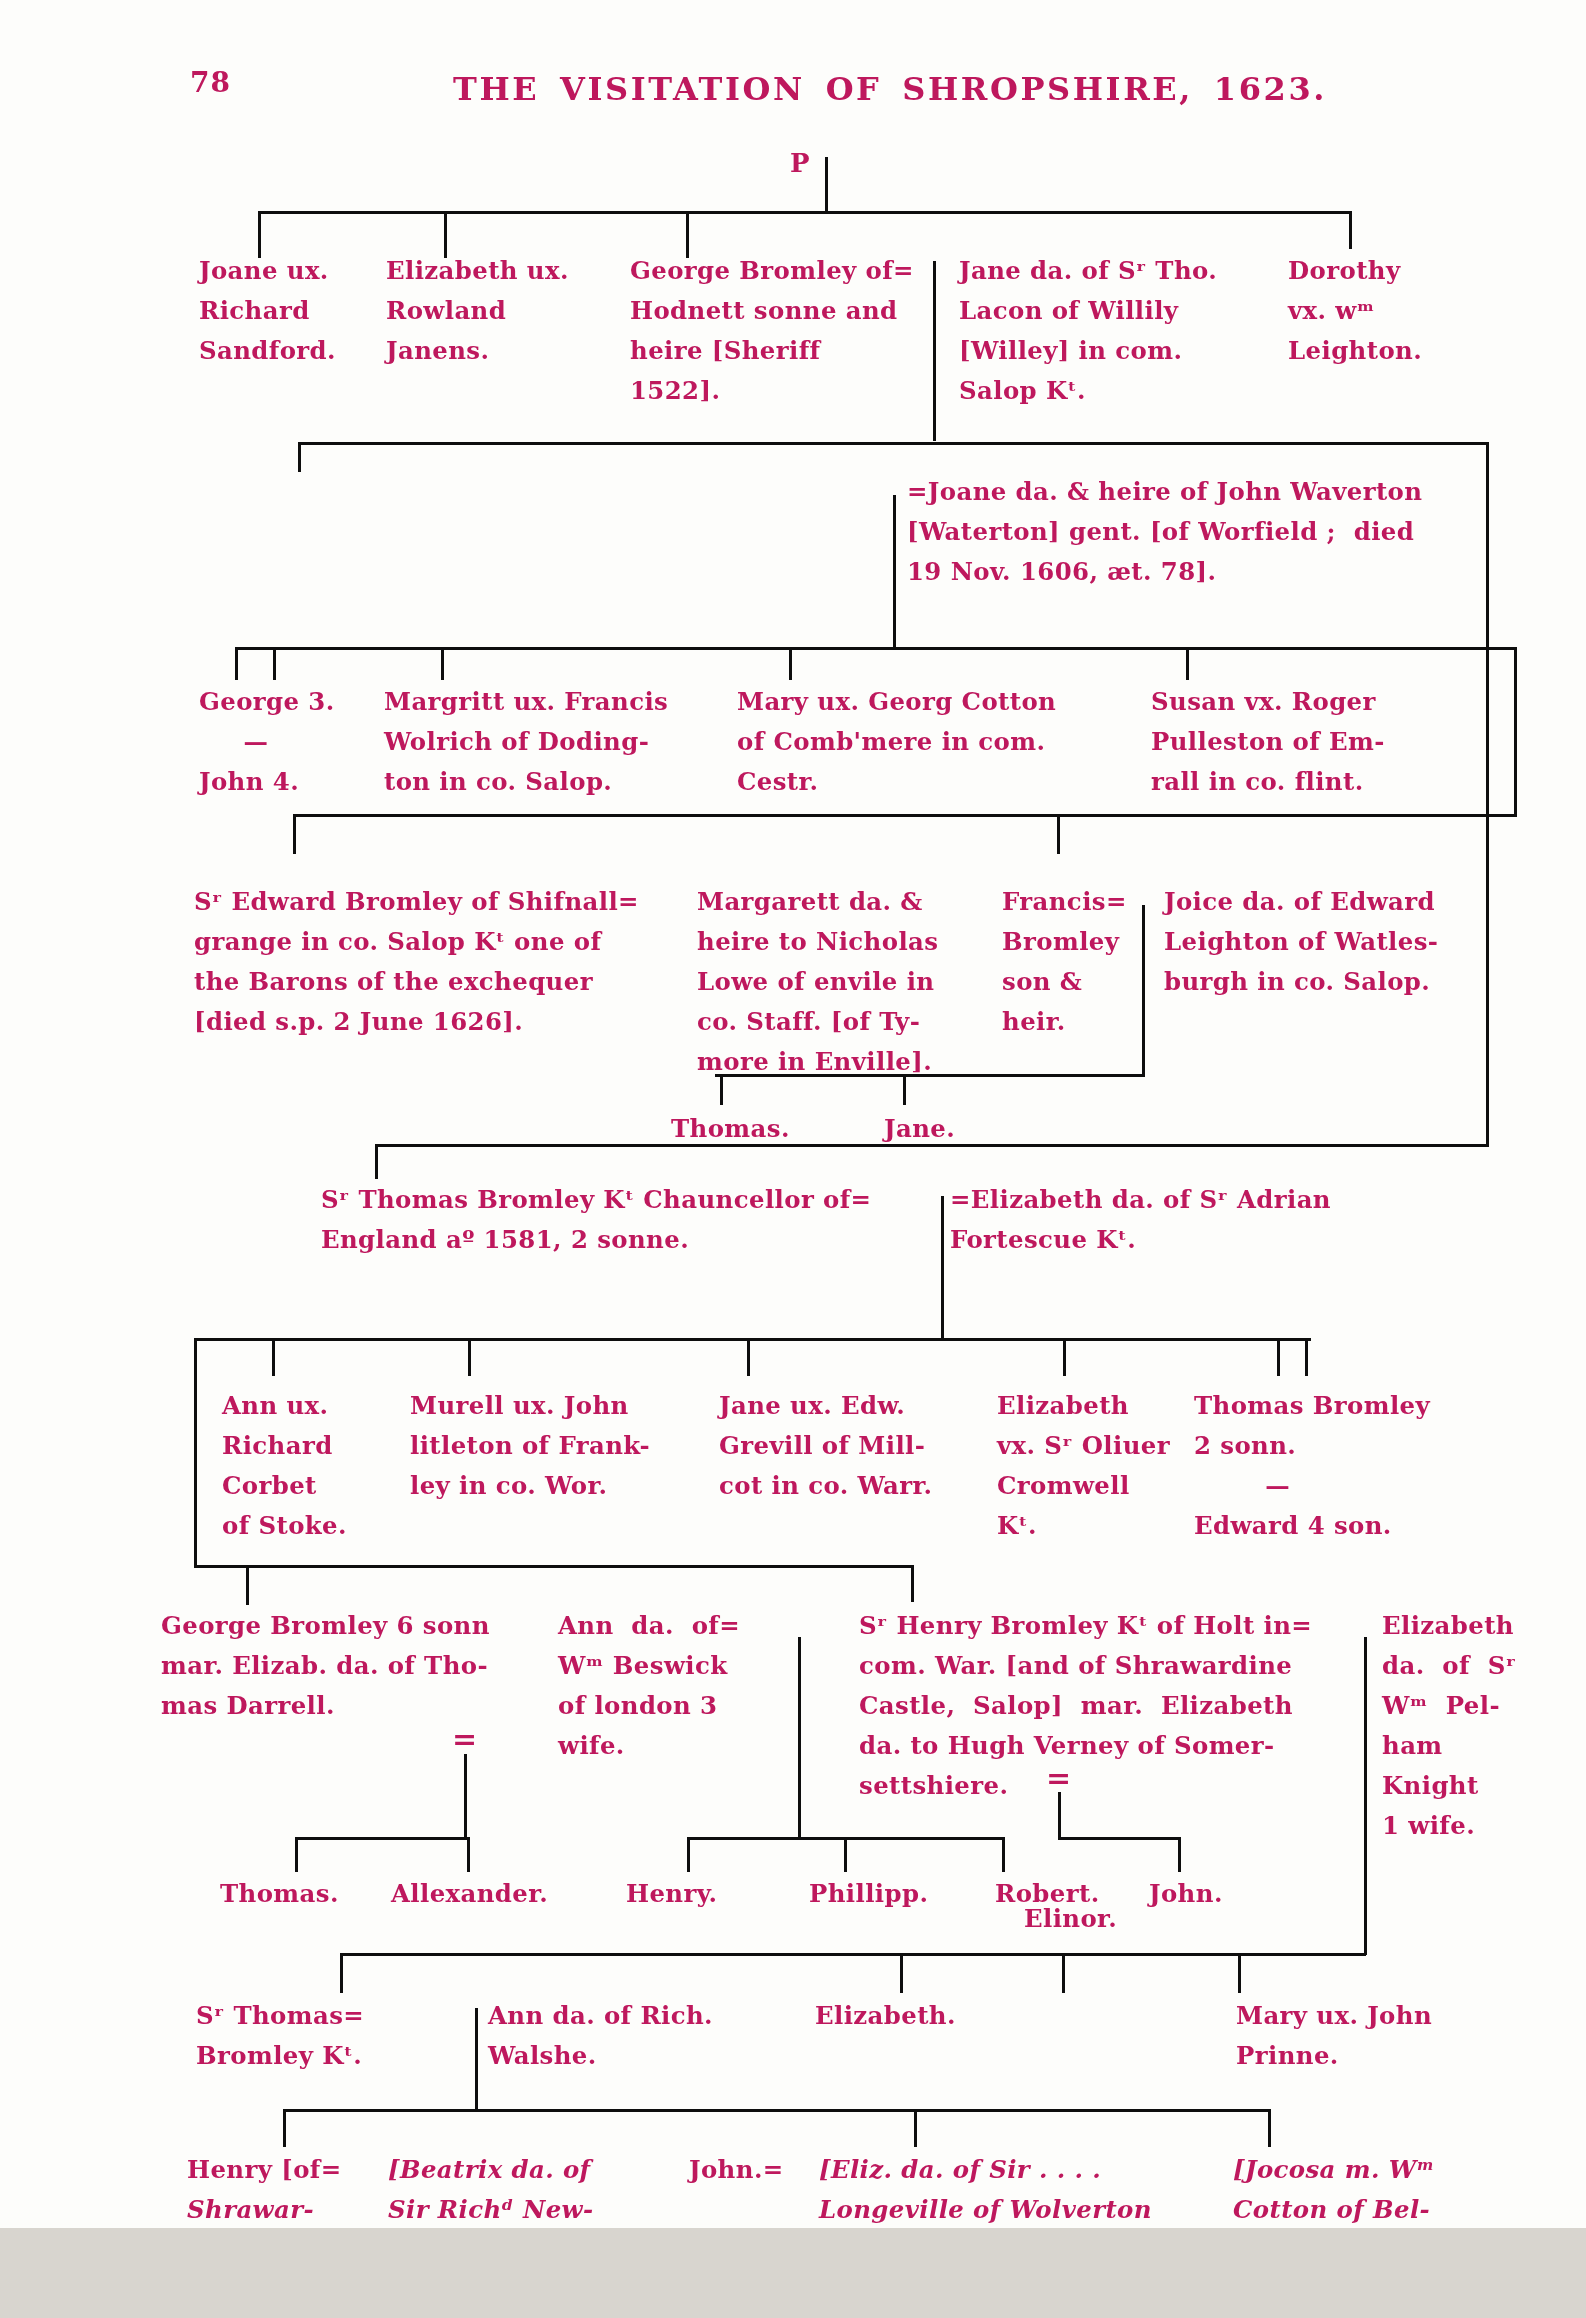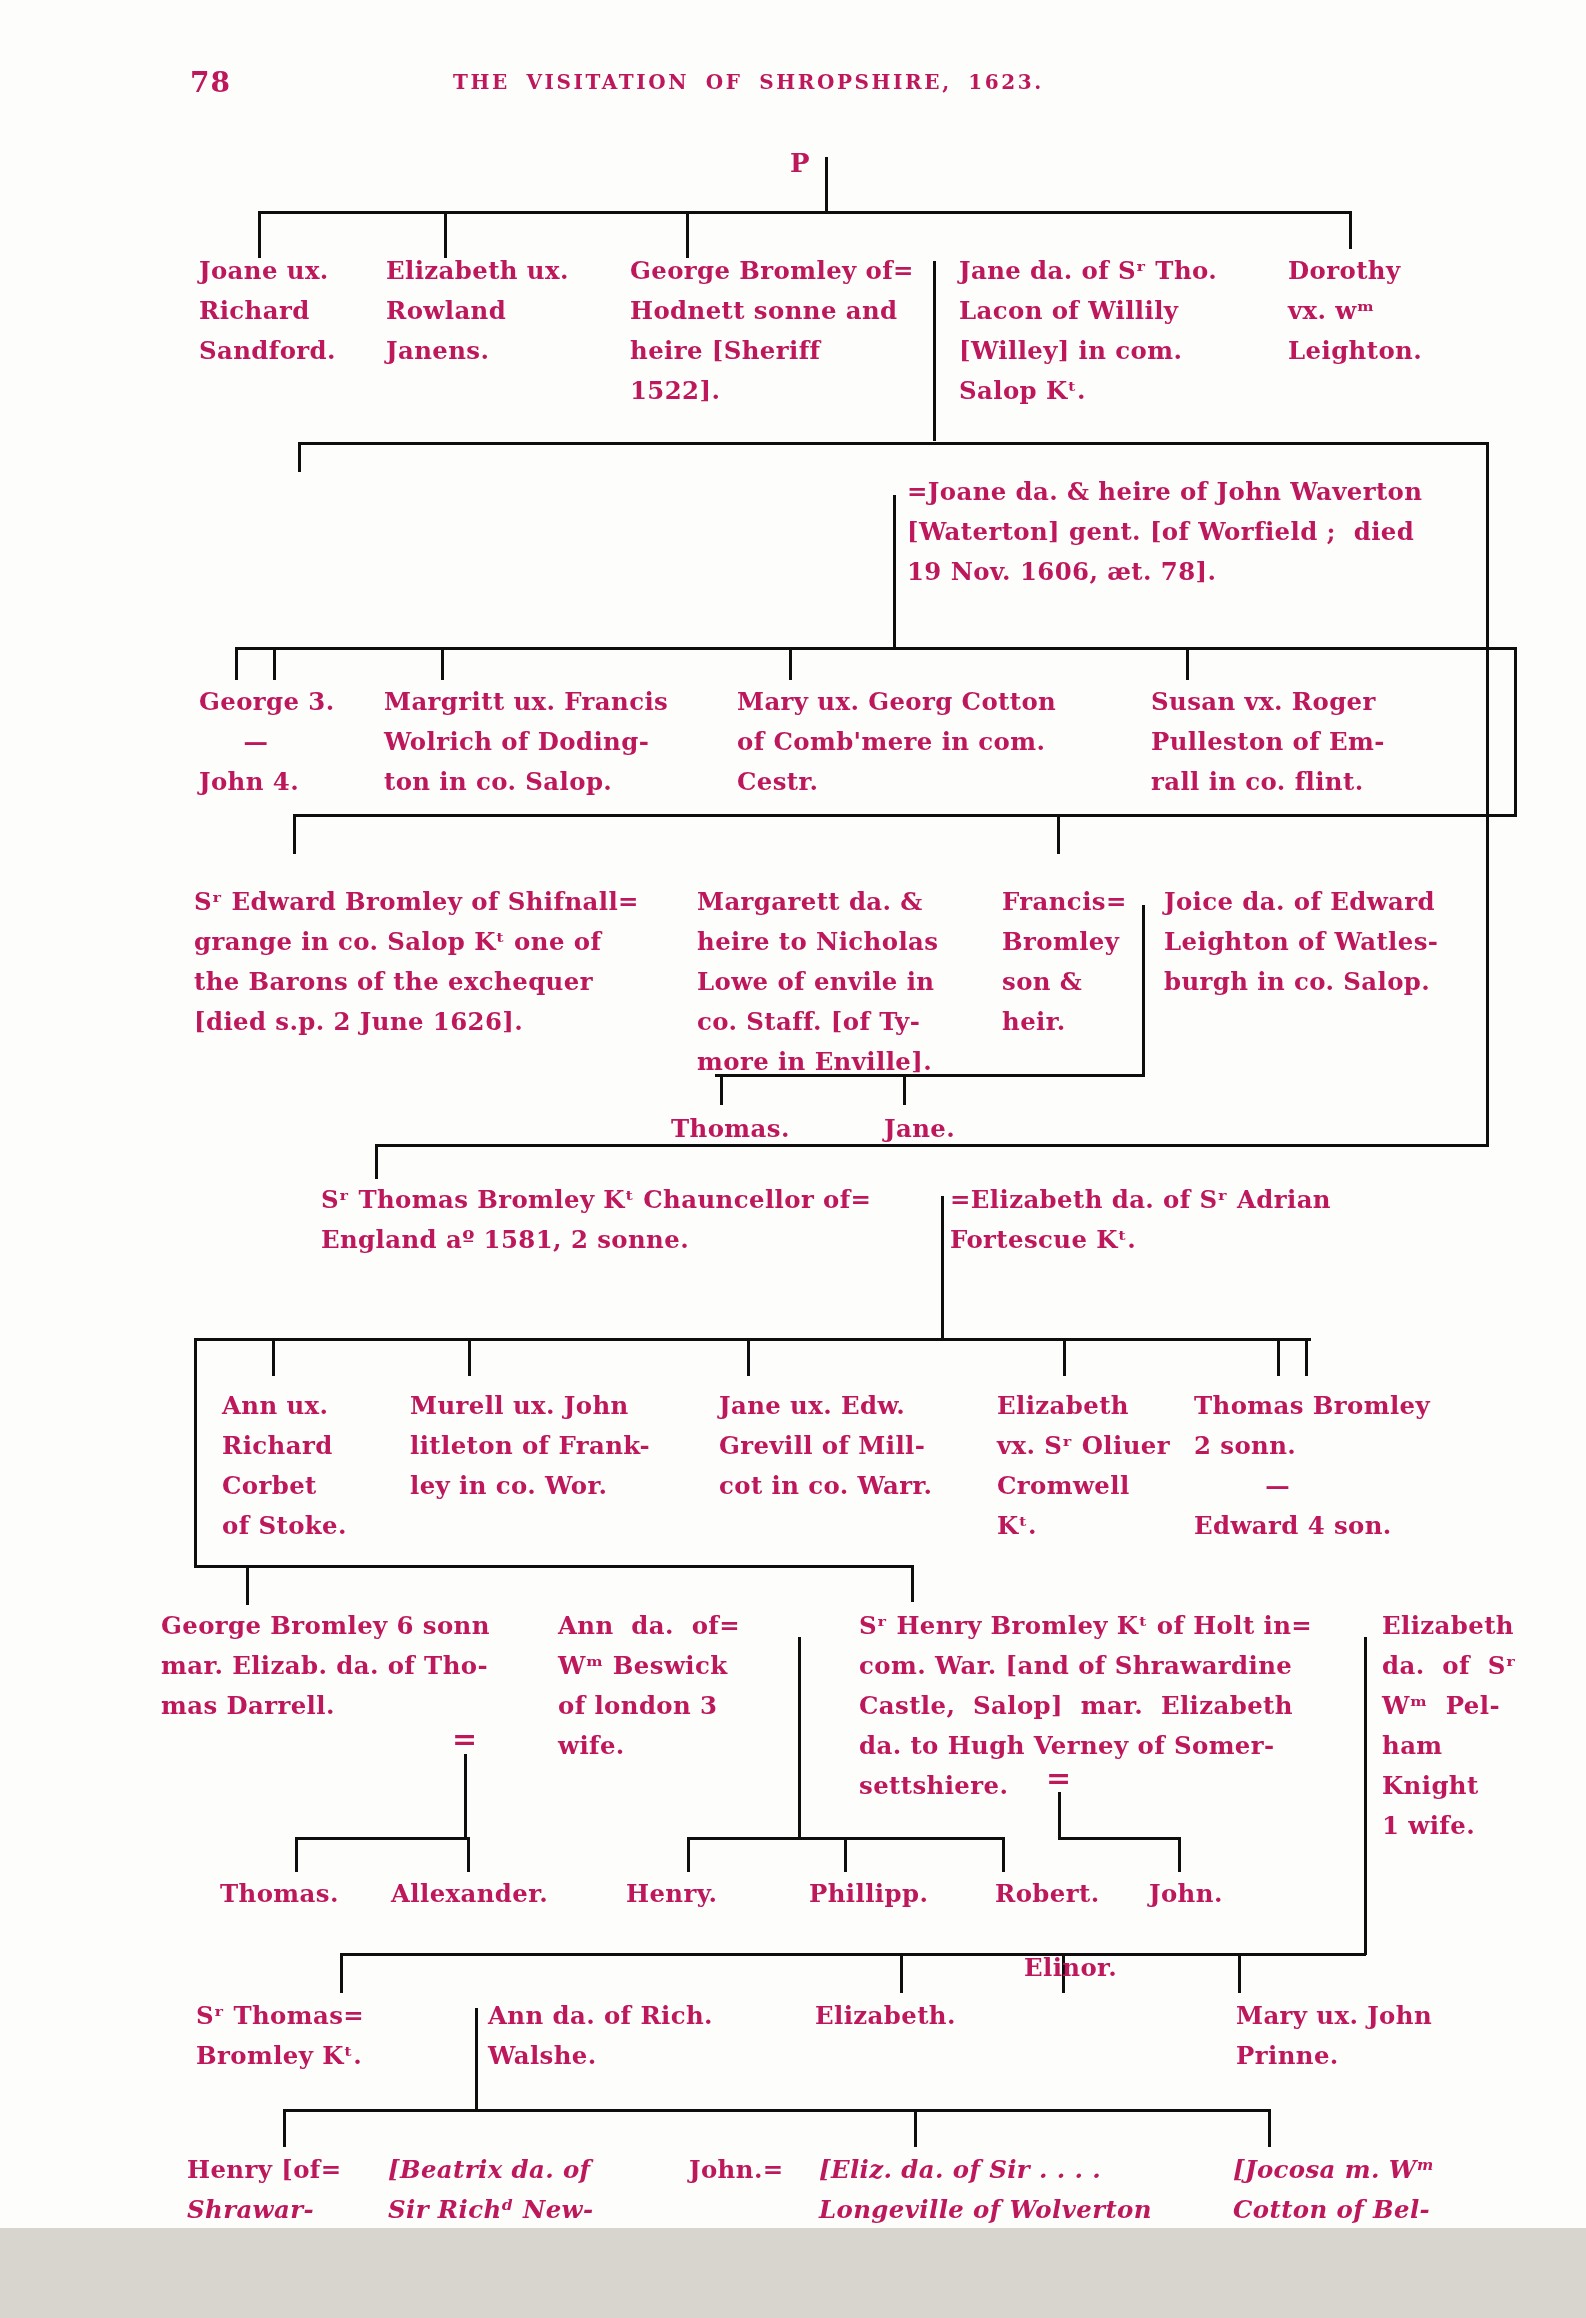--- a/index.html
+++ b/index.html
@@ -23,21 +23,21 @@
   .hl,.vl{position:absolute;background:#0e0e0e;}
   .hl{height:2.6px;}
   .vl{width:2.6px;}
   .eq{
     position:absolute;
     font-size:30px;
     font-weight:700;
     line-height:30px;
   }
   .pagenum{position:absolute;font-size:28px;letter-spacing:0.9px;}
-  .title{position:absolute;font-size:20px;letter-spacing:2.6px;word-spacing:7px;}
+  .title{position:absolute;font-size:32px;letter-spacing:2.6px;word-spacing:7px;}
   .plabel{position:absolute;font-size:26px;}
 </style>
 </head>
 <body>
 
 <div class="page">
 
   <div class="pagenum" style="left:190px;top:66px;">78</div>
   <div class="title" style="left:453px;top:70px;">THE VISITATION OF SHROPSHIRE, 1623.</div>
 
@@ -216,21 +216,21 @@
   <div class="vl" style="left:340px;top:1953px;height:40px;"></div>
   <div class="vl" style="left:900px;top:1953px;height:40px;"></div>
   <div class="vl" style="left:1062px;top:1953px;height:40px;"></div>
   <div class="vl" style="left:1238px;top:1953px;height:40px;"></div>
 
   <div class="node" style="left:196px;top:1996px;">Sʳ Thomas=
 Bromley Kᵗ.</div>
   <div class="node" style="left:488px;top:1996px;">Ann da. of Rich.
 Walshe.</div>
   <div class="node" style="left:815px;top:1996px;">Elizabeth.</div>
-  <div class="node" style="left:1024px;top:1948px;">Elinor.</div>
+  <div class="node" style="left:1024px;top:1899px;">Elinor.</div>
   <div class="node" style="left:1236px;top:1996px;">Mary ux. John
 Prinne.</div>
 
   <div class="vl" style="left:475px;top:2008px;height:103px;"></div>
   <div class="hl" style="left:283px;top:2109px;width:987px;"></div>
   <div class="vl" style="left:283px;top:2109px;height:38px;"></div>
   <div class="vl" style="left:914px;top:2109px;height:38px;"></div>
   <div class="vl" style="left:1268px;top:2109px;height:38px;"></div>
 
   <div class="node" style="left:187px;top:2150px;">Henry [of=</div>

